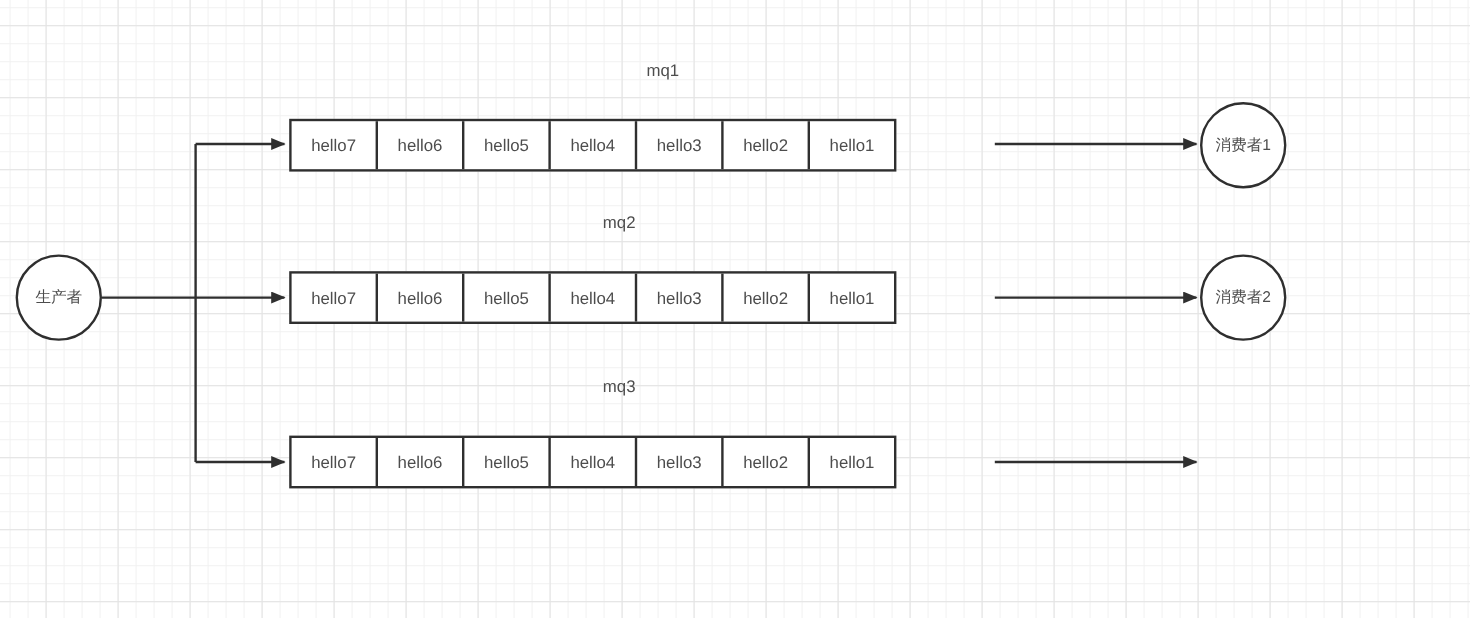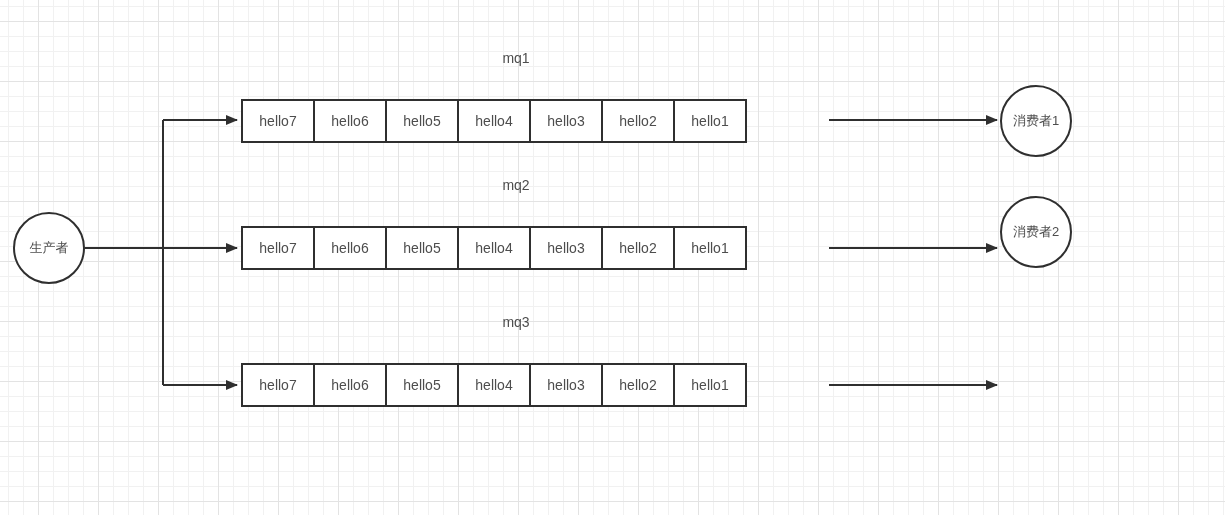--- a/index.html
+++ b/index.html
@@ -44,22 +44,22 @@
     flex:1;
     display:flex;align-items:center;justify-content:center;
     border-left:2px solid var(--line);
     font-size:14px;color:var(--text);
   }
   .cell:first-child{border-left:none;}
   .mq-label{
     position:absolute;left:466px;width:100px;height:16px;
     text-align:center;font-size:14px;color:var(--text);
   }
-  .q1{top:99px;}  .l1{top:50px;}  .c1{top:85px;}
-  .q2{top:226px;} .l2{top:177px;} .c2{top:196px;}
+  .q1{top:99px;}  .l1{top:50px;text-align:right;}  .c1{top:85px;}
+  .q2{top:226px;} .l2{top:177px;} .c2{top:212px;}
   .q3{top:363px;} .l3{top:314px;} .c3{top:349px;}
   .producer{left:13px;top:212px;}
   .consumer{left:1000px;}
 </style>
 </head>
 <body>
 
 <div class="canvas">
 
   <svg class="edges">

